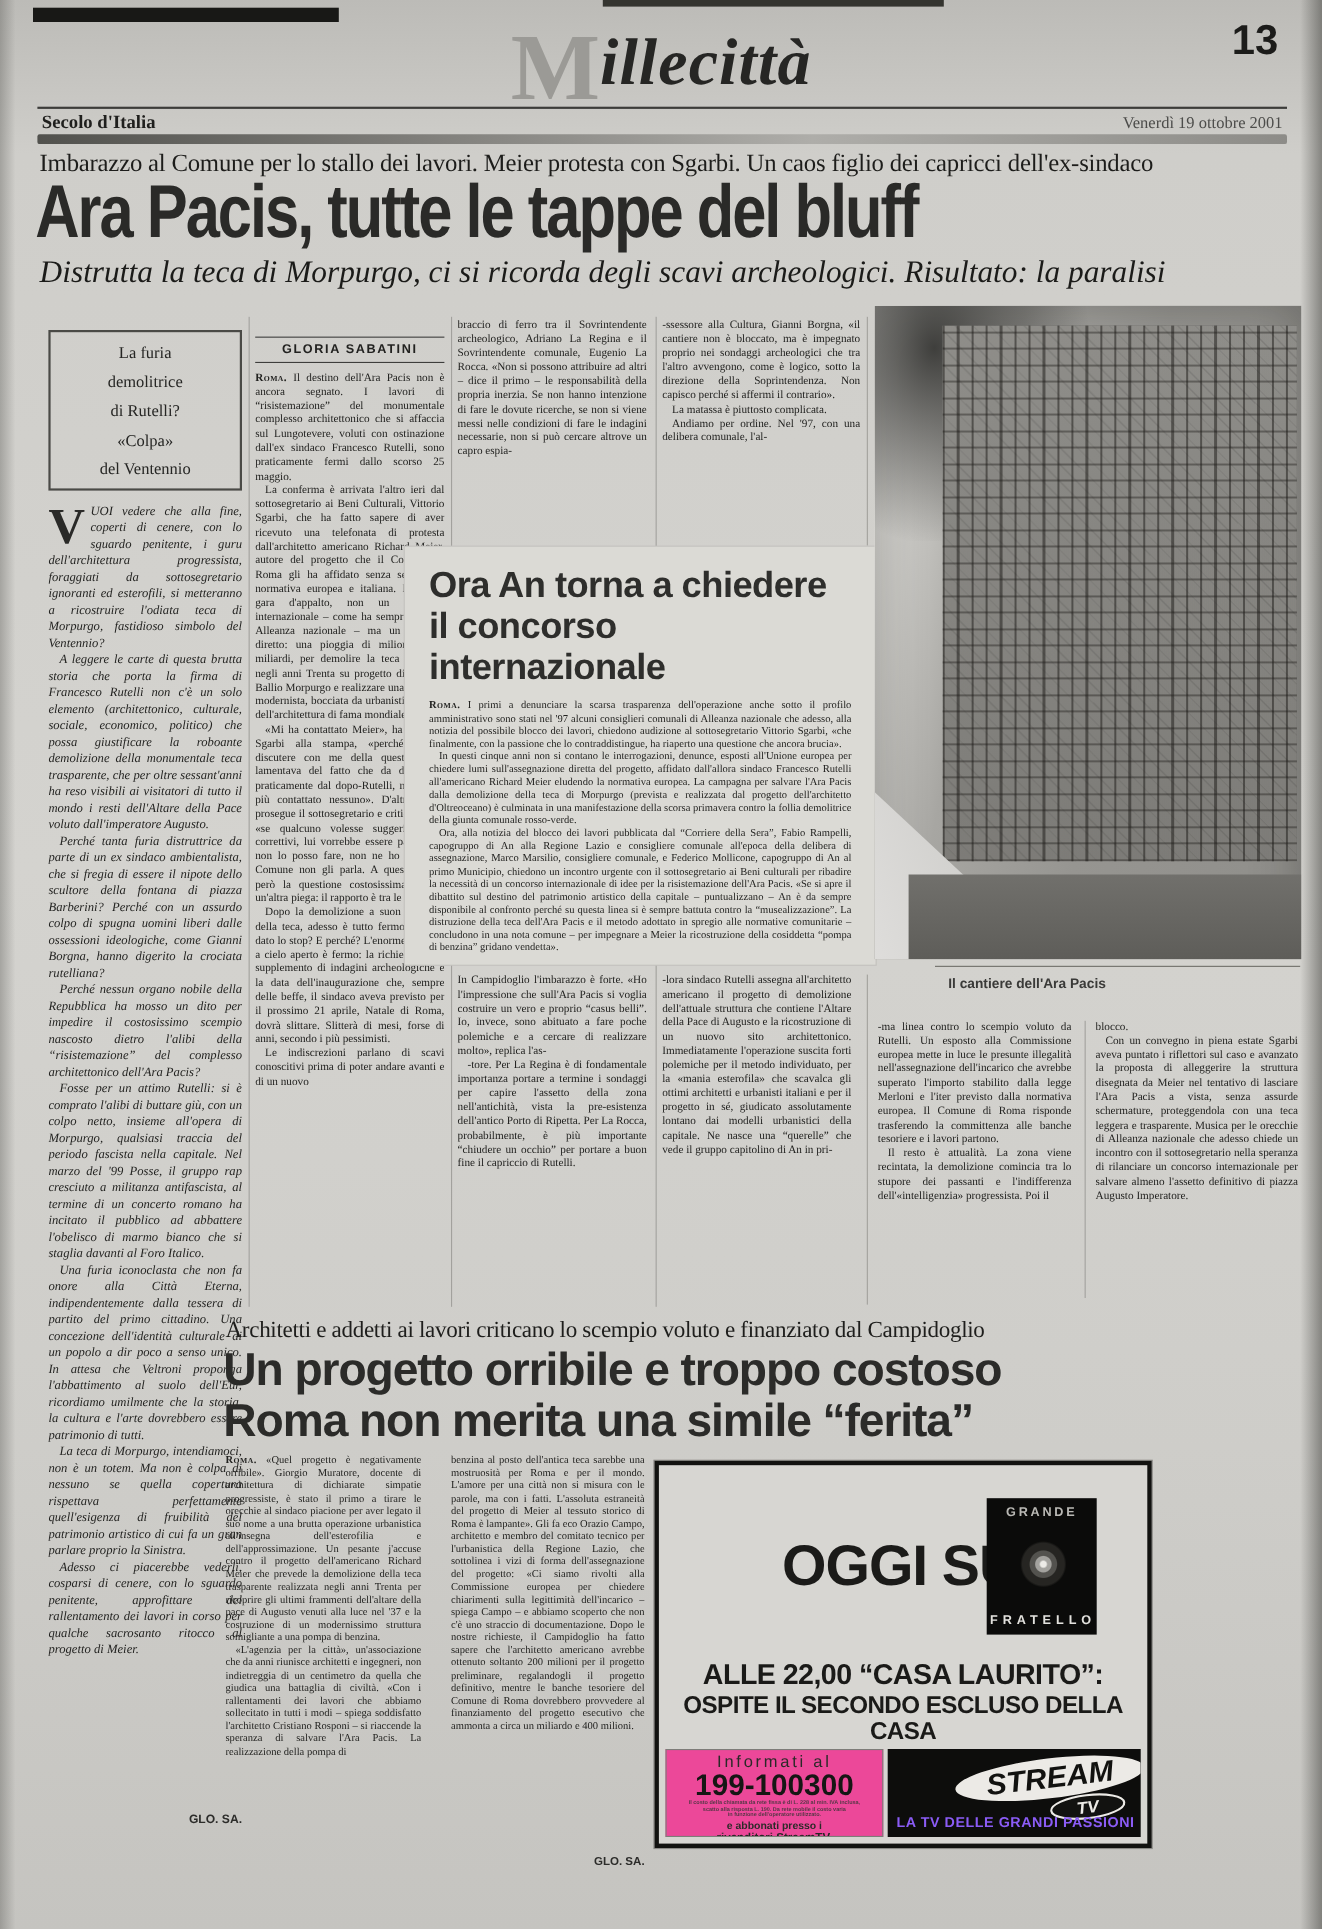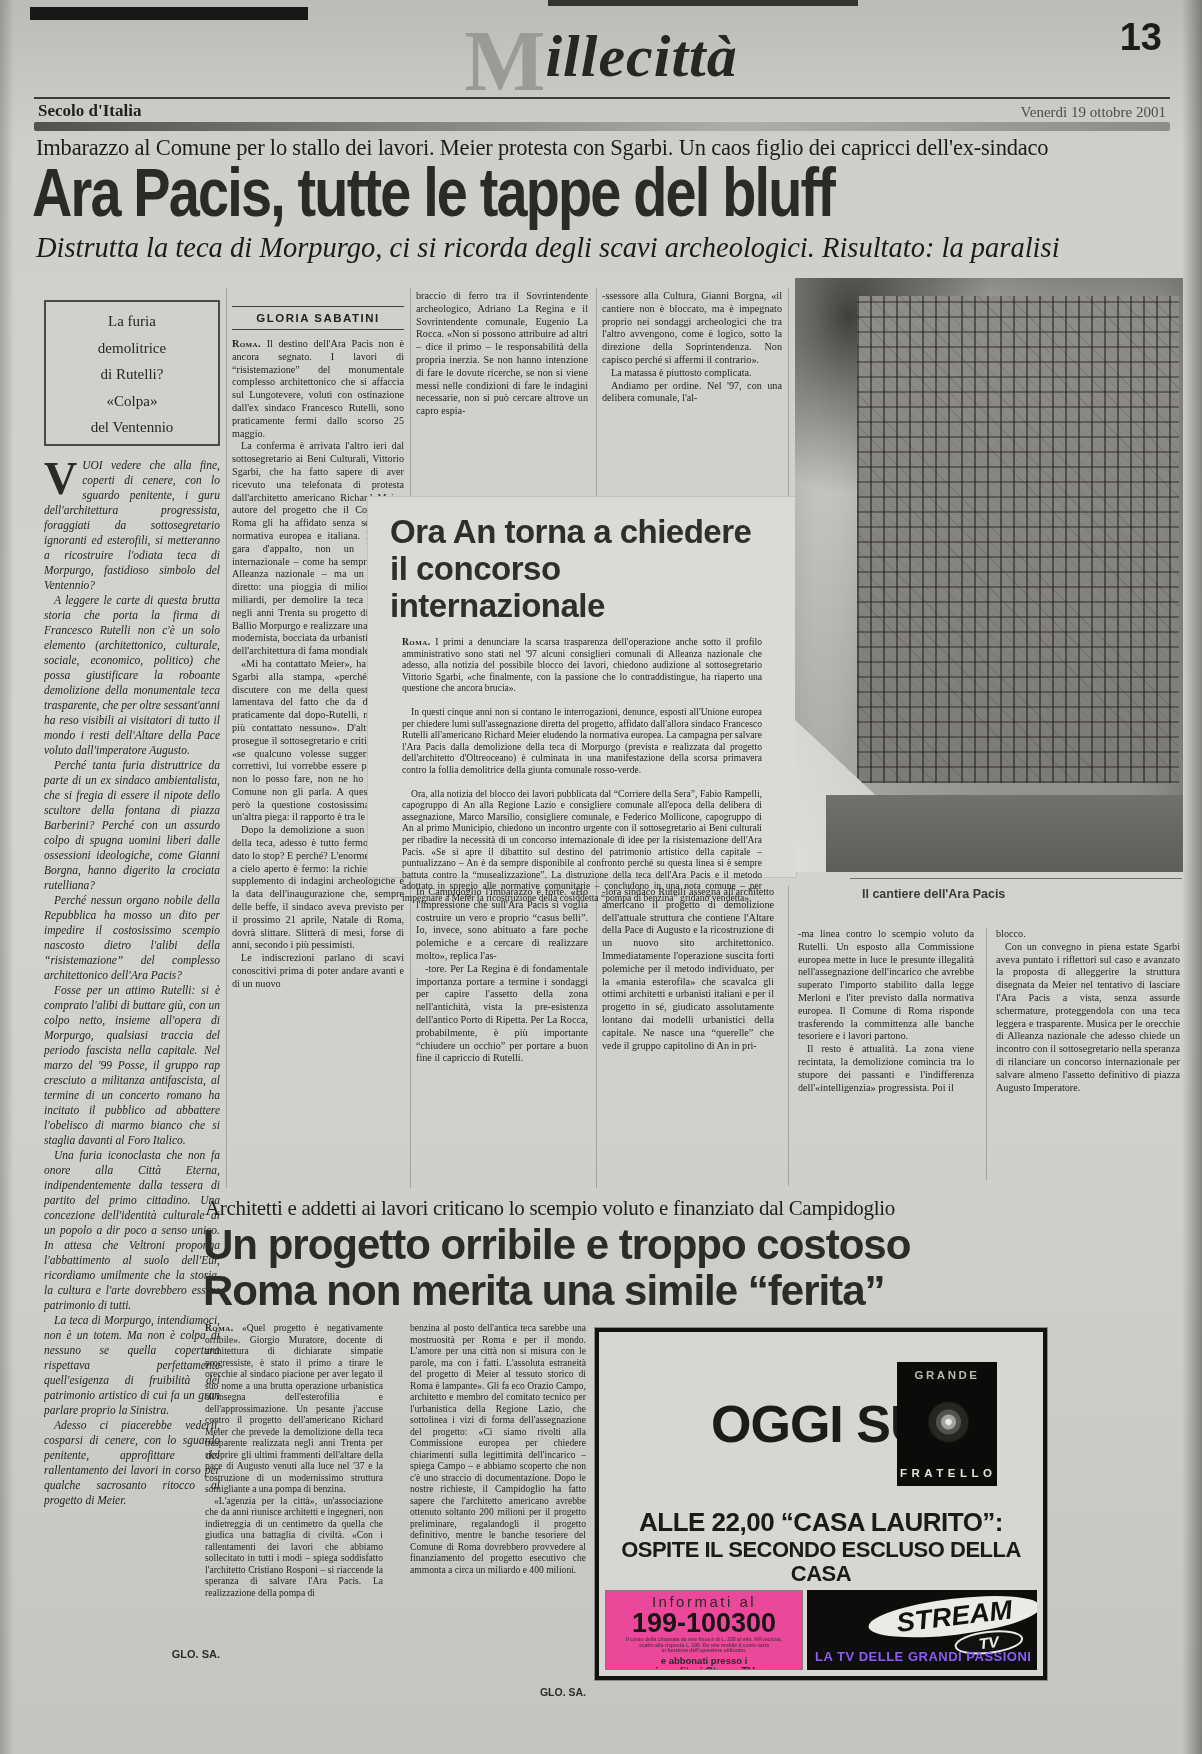--- a/index.html
+++ b/index.html
@@ -57,21 +57,21 @@
   .colC{left:602px;top:290px;width:180px;height:206px;}
   .colB2{left:416px;top:886px;width:172px;height:300px;}
   .colC2{left:602px;top:886px;width:172px;height:300px;}
   .colD{left:798px;top:928px;width:176px;height:258px;}
   .colE{left:996px;top:928px;width:184px;height:250px;}
 
   
   .inset{left:368px;top:497px;width:428px;height:380px;background:#dbdad5;box-shadow:0 0 0 1px #c2c1bd;box-sizing:border-box;padding:16px 22px 12px 22px;}
   .inset-hl{font:700 33px/37px "Liberation Sans",sans-serif;color:#2e2e2c;letter-spacing:-0.5px;margin-bottom:12px;}
   .inset-body{font-size:9.6px;line-height:11.6px;text-align:justify;color:#232321;}
-  .inset-body p{margin:12px;text-indent:9px;}
+  .inset-body p{margin:0;text-indent:9px;}
   .inset-body .lead-p{text-indent:0;}
 
   
   .photo{left:795px;top:278px;width:388px;height:594px;overflow:hidden;
          background:linear-gradient(100deg,#e4e3df 0%,#c9c8c4 14%,#a7a6a2 28%,#969591 55%,#8f8e8a 100%);
          box-shadow:inset 0 0 46px rgba(20,20,18,.3);}
   .ph-dark-top{position:absolute;left:0;top:0;width:50%;height:36%;
          background:radial-gradient(ellipse at 28% 18%,rgba(28,28,26,.8),rgba(28,28,26,0) 72%);}
   .ph-scaffold{position:absolute;left:16%;top:3%;right:1%;bottom:15%;
          background:

